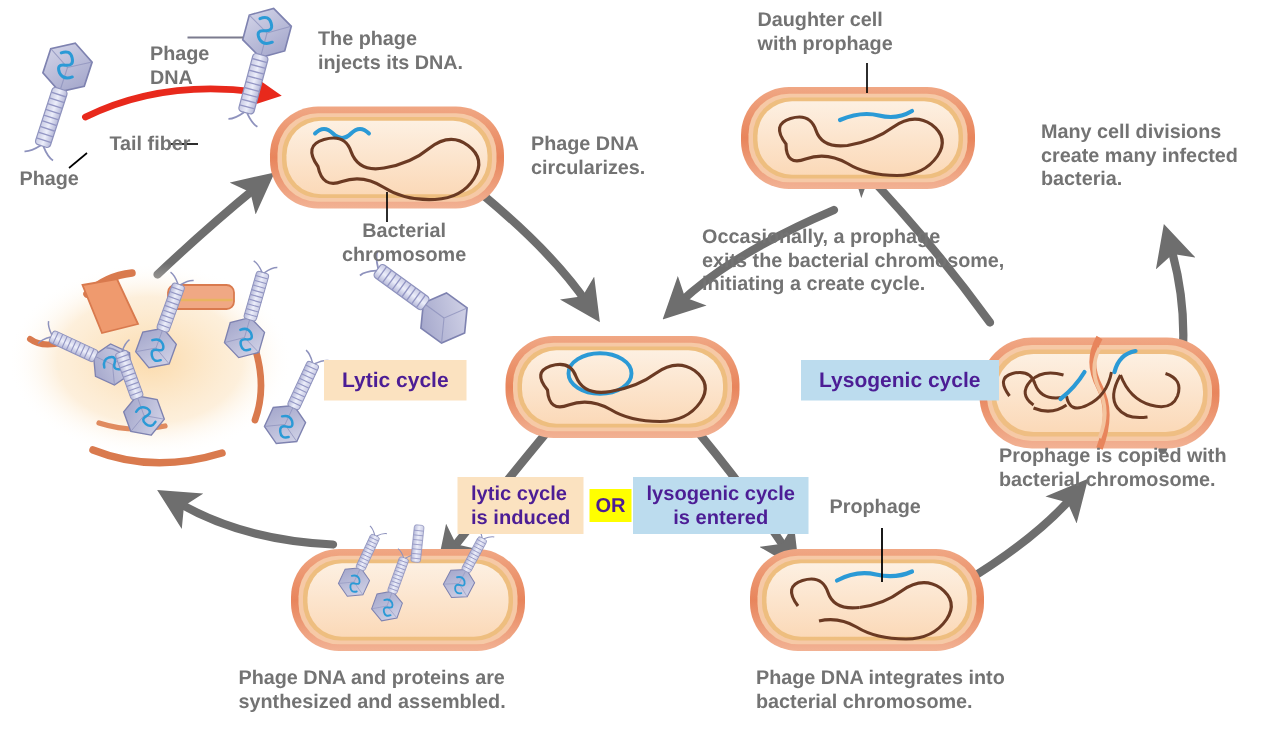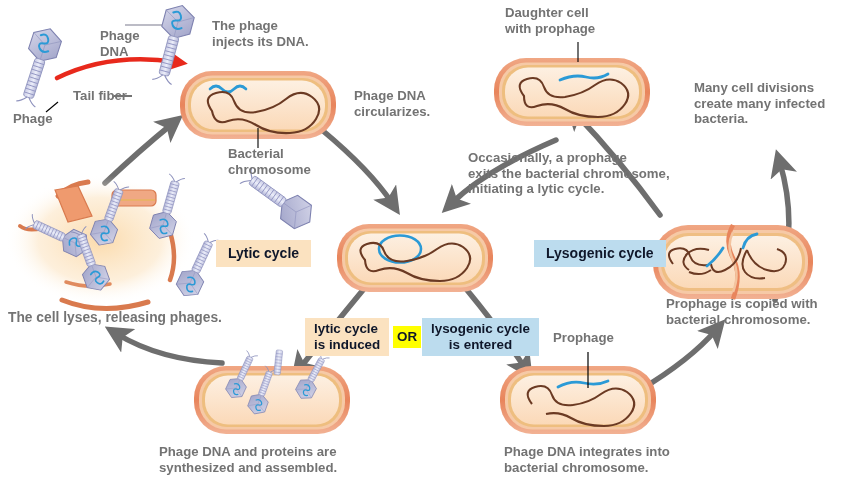--- a/index.html
+++ b/index.html
@@ -3,21 +3,21 @@
 <meta charset="utf-8">
 <style>
   html,body{margin:0;padding:0;background:#fff;}
   body{width:852px;height:486px;position:relative;overflow:hidden;
        font-family:"Liberation Sans",sans-serif;}
   #stage{position:absolute;inset:0;width:852px;height:486px;}
   svg.layer{position:absolute;left:0;top:0;width:852px;height:486px;overflow:visible;}
   .txt{position:absolute;font-weight:bold;color:#737373;line-height:1.18;white-space:pre;}
   .t13{font-size:13.2px;}
   .t14{font-size:13.8px;}
-  .chip{position:absolute;font-weight:bold;line-height:1.2;white-space:pre;color:#0f172a;}
+  .chip{position:absolute;font-weight:bold;line-height:1.2;white-space:pre;color:#4c1d95;}
   .chip-lytic{background:#fbe2c0;font-size:14px;padding:5px 12px;}
   .chip-lyso{background:#bcdcee;font-size:14px;padding:5px 12px;}
   .chip-lytic2{background:#fbe2c0;font-size:13.4px;padding:3px 9px;text-align:left;}
   .chip-lyso2{background:#bcdcee;font-size:13.4px;padding:3px 9px;text-align:center;}
   .chip-or{background:#ffff00;font-size:13.4px;padding:3px 4px;}
 </style>
 </head>
 <body>
 
 <div id="stage">
@@ -230,35 +230,34 @@
     </g>
     <line x1="578" y1="42" x2="578" y2="62" stroke="#000" stroke-width="1.1"></line>
   </svg>
 
   <div class="txt t13" style="left:100px;top:28px;">Phage
 DNA</div>
   <div class="txt t13" style="left:73px;top:88px;">Tail fiber</div>
   <div class="txt t13" style="left:13px;top:111px;">Phage</div>
   <div class="txt t13" style="left:212px;top:18px;">The phage
 injects its DNA.</div>
-  <div class="txt t13" style="left:228px;top:146px;">Bacterial
+  <div class="txt t13" style="left:228px;top:146px;text-align:center;">Bacterial
 chromosome</div>
   <div class="txt t13" style="left:354px;top:88px;">Phage DNA
 circularizes.</div>
   <div class="txt t13" style="left:505px;top:5px;">Daughter cell
 with prophage</div>
   <div class="txt t13" style="left:694px;top:80px;">Many cell divisions
 create many infected
 bacteria.</div>
   <div class="txt t13" style="left:468px;top:150px;">Occasionally, a prophage
 exits the bacterial chromosome,
-initiating a lytic cycle.</div>
+initiating a create cycle.</div>
   <div class="txt t13" style="left:650px;top:296px;margin-left:16px;">Prophage is copied with
 bacterial chromosome.</div>
-  <div class="txt t14" style="left:8px;top:310px;">The cell lyses, releasing phages.</div>
   <div class="txt t13" style="left:159px;top:444px;">Phage DNA and proteins are
 synthesized and assembled.</div>
   <div class="txt t13" style="left:484px;top:444px;margin-left:20px;">Phage DNA integrates into
 bacterial chromosome.</div>
   <div class="txt t13" style="left:553px;top:330px;">Prophage</div>
 
   <div class="chip chip-lytic" style="left:216px;top:240px;">Lytic cycle</div>
   <div class="chip chip-lyso" style="left:534px;top:240px;">Lysogenic cycle</div>
 
   <div class="chip chip-lytic2" style="left:305px;top:318px;">lytic cycle

